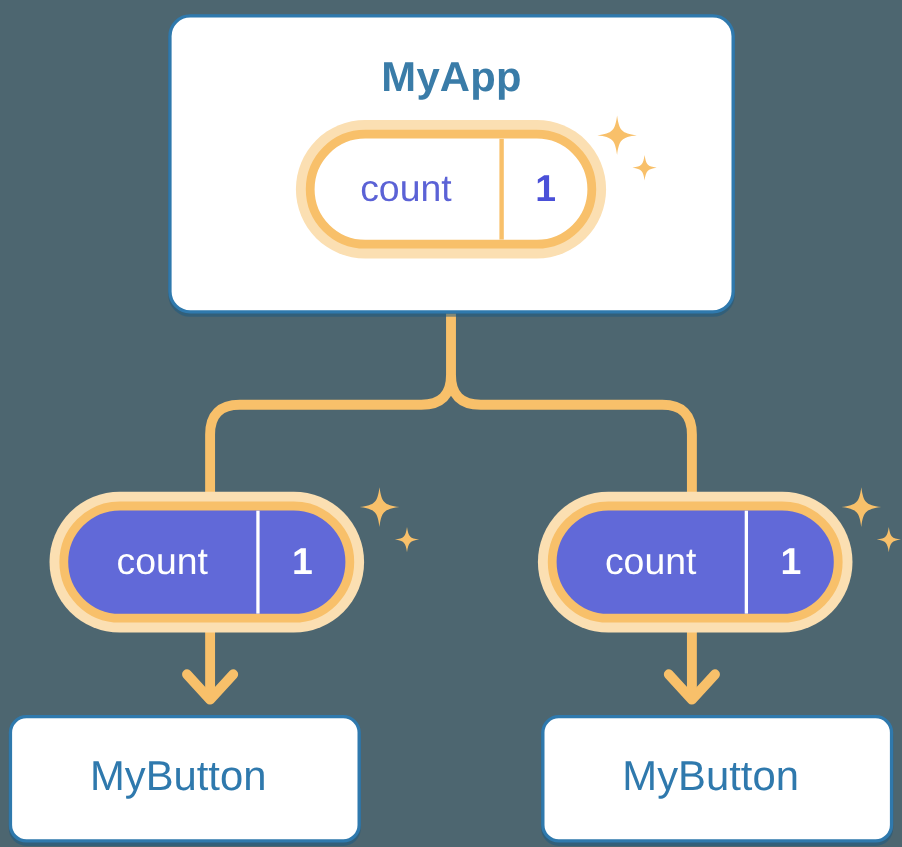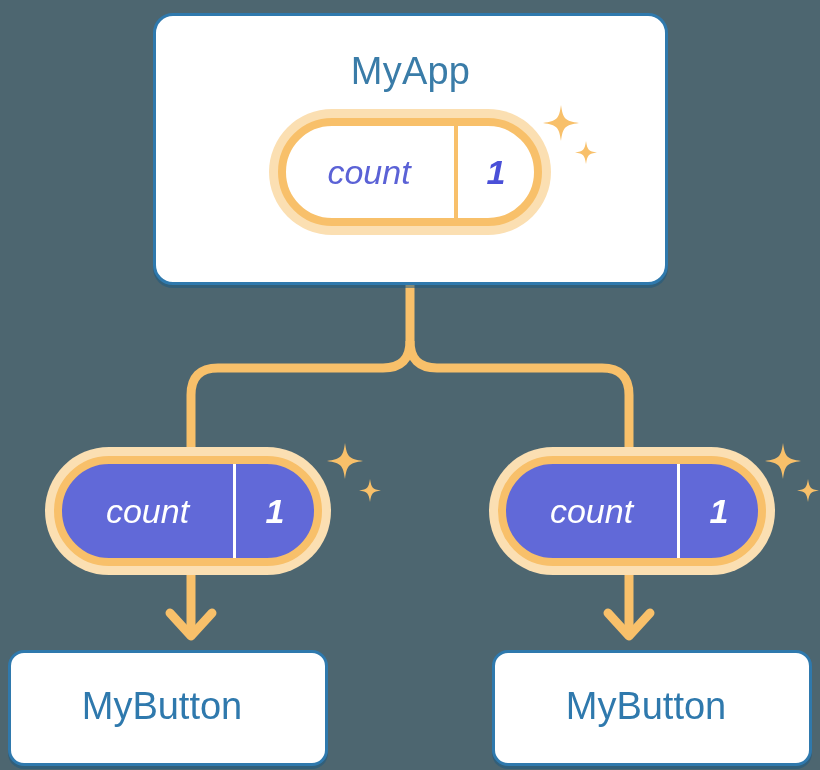--- a/index.html
+++ b/index.html
@@ -59,21 +59,21 @@
     width: 320px;
     height: 116px;
   }
   .card-title {
     position: absolute;
     left: 0;
     right: 0;
     text-align: center;
     color: #3a7ca8;
     font-size: 38px;
-    font-weight: 400;
+    font-weight: 700;
     letter-spacing: 0.2px;
     white-space: nowrap;
   }
   #app-card .card-title {
     top: 34px;
     font-size: 38px;
   }
   .btn-title {
     position: absolute;
     left: 0;
@@ -106,21 +106,20 @@
     left: -9px;
     top: -9px;
     right: -9px;
     bottom: -9px;
     border-radius: 999px;
     background: #fbdfb2;
     z-index: 0;
   }
   .pill {
     z-index: 1;
-    font-style: italic;
   }
   .pill-key, .pill-val {
     display: flex;
     align-items: center;
     justify-content: center;
     box-sizing: border-box;
     font-size: 34px;
     font-weight: 400;
     line-height: 1;
   }

